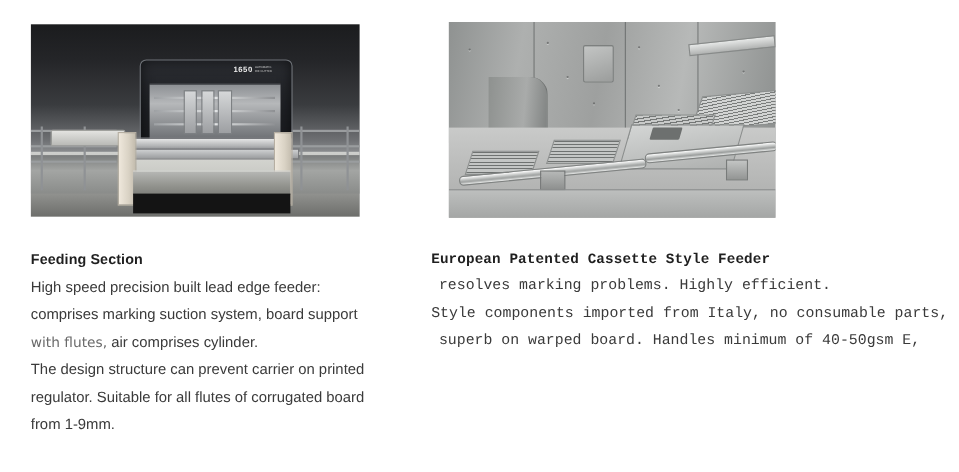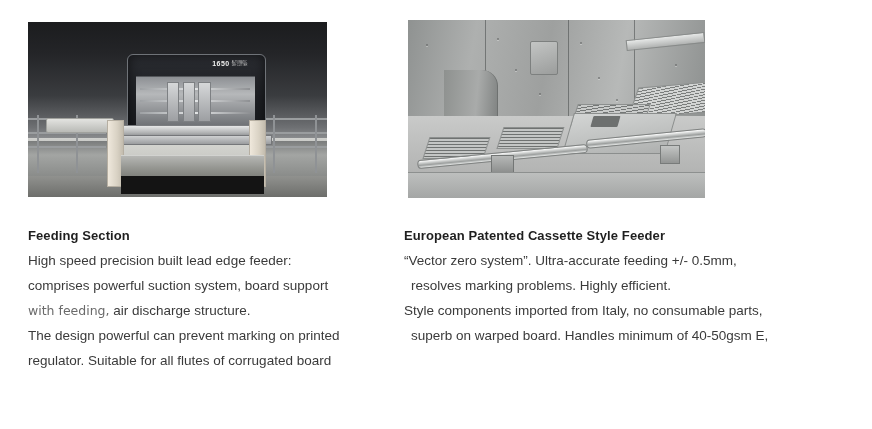--- a/index.html
+++ b/index.html
@@ -315,21 +315,21 @@
     background: linear-gradient(180deg, #e6e8e7, #b0b2b1);
     border: 1px solid #878a89;
     transform: rotate(-6deg);
   }
 
   
   .caption-block {
     position: absolute;
   }
   .caption-left  { left: 28px;  top: 223px; width: 350px; }
-  .caption-right { left: 404px; top: 223px; width: 410px; }
+  .caption-right { left: 392px; top: 223px; width: 410px; font-family: Liberation Mono, monospace; }
 
   .cap-title {
     font-size: 13px;
     font-weight: bold;
     color: #1f1f1f;
     line-height: 25px;
     margin: 0 0 0 0;
     letter-spacing: .1px;
   }
   .cap-line {
@@ -435,27 +435,27 @@
     <div class="cf-bar b2"></div>
     <div class="cf-bar b1"></div>
     <div class="cf-block"></div>
     <div class="cf-block2"></div>
     <div class="cf-front"></div>
   </div>
 
   <div class="caption-block caption-left">
     <div class="cap-title">Feeding Section</div>
     <div class="cap-line">High speed precision built lead edge feeder:</div>
-    <div class="cap-line">comprises powerful suction system, board support</div>
-    <div class="cap-line"><span class="softer">with feeding,</span><span> air discharge structure.</span></div>
-    <div class="cap-line">The design powerful can prevent marking on printed</div>
+    <div class="cap-line">comprises marking suction system, board support</div>
+    <div class="cap-line"><span class="softer">with flutes,</span><span> air comprises cylinder.</span></div>
+    <div class="cap-line">The design structure can prevent carrier on printed</div>
     <div class="cap-line">regulator. Suitable for all flutes of corrugated board</div>
+    <div class="cap-line">from 1-9mm.</div>
   </div>
 
   <div class="caption-block caption-right">
     <div class="cap-title">European Patented Cassette Style Feeder</div>
-    <div class="cap-line">“Vector zero system”. Ultra-accurate feeding +/- 0.5mm,</div>
     <div class="cap-line indent">resolves marking problems. Highly efficient.</div>
     <div class="cap-line">Style components imported from Italy, no consumable parts,</div>
     <div class="cap-line indent">superb on warped board. Handles minimum of 40-50gsm E,</div>
   </div>
 
 </div>
 
 </body></html>

